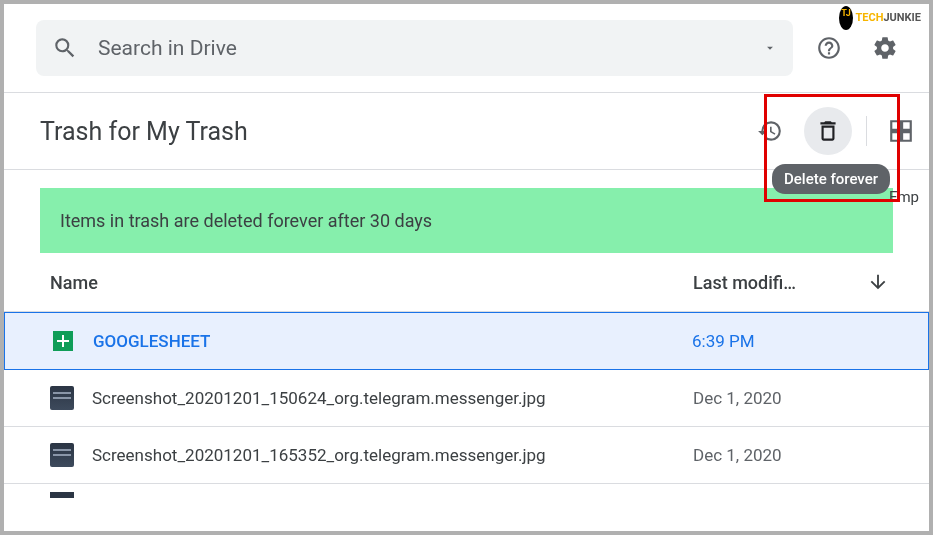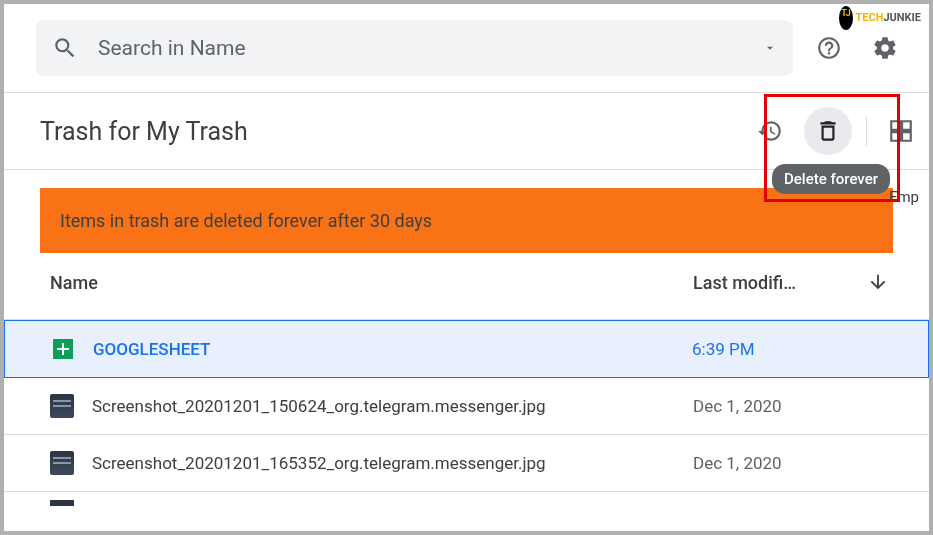--- a/index.html
+++ b/index.html
@@ -116,40 +116,40 @@
       color: #fff;
       padding: 6px 12px;
       border-radius: 13px;
       font-size: 15px;
       font-weight: 500;
       z-index: 40;
     }
 
     .notice-bar {
       margin: 18px 36px 0 36px;
-      background: #f97316;
+      background: #86efac;
       padding: 22px 20px;
       font-size: 18px;
       color: #3c4043;
       display: flex;
       align-items: center;
     }
     .empty-text {
       position: absolute;
       right: 10px;
       top: 184px;
       font-size: 15px;
       color: #3c4043;
       text-align: right;
     }
 
     .list-header {
       display: flex;
       align-items: center;
-      padding: 18px 36px 26px 46px;
+      padding: 18px 36px 18px 46px;
       border-bottom: 1px solid #dadce0;
       font-size: 18px;
       font-weight: 500;
       color: #3c4043;
     }
     .col-name { flex: 1; }
     .col-modified { width: 170px; white-space: nowrap; overflow: hidden; text-overflow: ellipsis; }
     .col-sort { width: 30px; display: flex; justify-content: center; }
 
     .row {
@@ -218,21 +218,21 @@
 <div class="watermark">
   <span class="tj-icon">TJ</span>
   <span class="tech">TECH</span><span class="junkie">JUNKIE</span>
 </div>
 
 <div class="topbar">
   <div class="searchbox">
     <svg class="svg-icon" viewBox="0 0 24 24">
         <path d="M15.5 14h-.79l-.28-.27A6.471 6.471 0 0016 9.5 6.5 6.5 0 109.5 16c1.61 0 3.09-.59 4.23-1.57l.27.28v.79l5 4.99L20.49 19l-4.99-5zm-6 0C7.01 14 5 11.99 5 9.5S7.01 5 9.5 5 14 7.01 14 9.5 11.99 14 9.5 14z"></path>
       </svg>
-    <span class="placeholder">Search in Name</span>
+    <span class="placeholder">Search in Drive</span>
     <svg class="svg-icon" style="width:14px;height:14px" viewBox="0 0 24 24">
         <path d="M7 10l5 5 5-5z"></path>
       </svg>
   </div>
   <div class="icon-btn">
     <svg class="svg-icon" viewBox="0 0 24 24">
         <path d="M11 18h2v-2h-2v2zm1-16C6.48 2 2 6.48 2 12s4.48 10 10 10 10-4.48 10-10S17.52 2 12 2zm0 18c-4.41 0-8-3.59-8-8s3.59-8 8-8 8 3.59 8 8-3.59 8-8 8zm0-14c-2.21 0-4 1.79-4 4h2c0-1.1.9-2 2-2s2 .9 2 2c0 2-3 1.75-3 5h2c0-2.25 3-2.5 3-5 0-2.21-1.79-4-4-4z"></path>
       </svg>
   </div>
   <div class="icon-btn">

